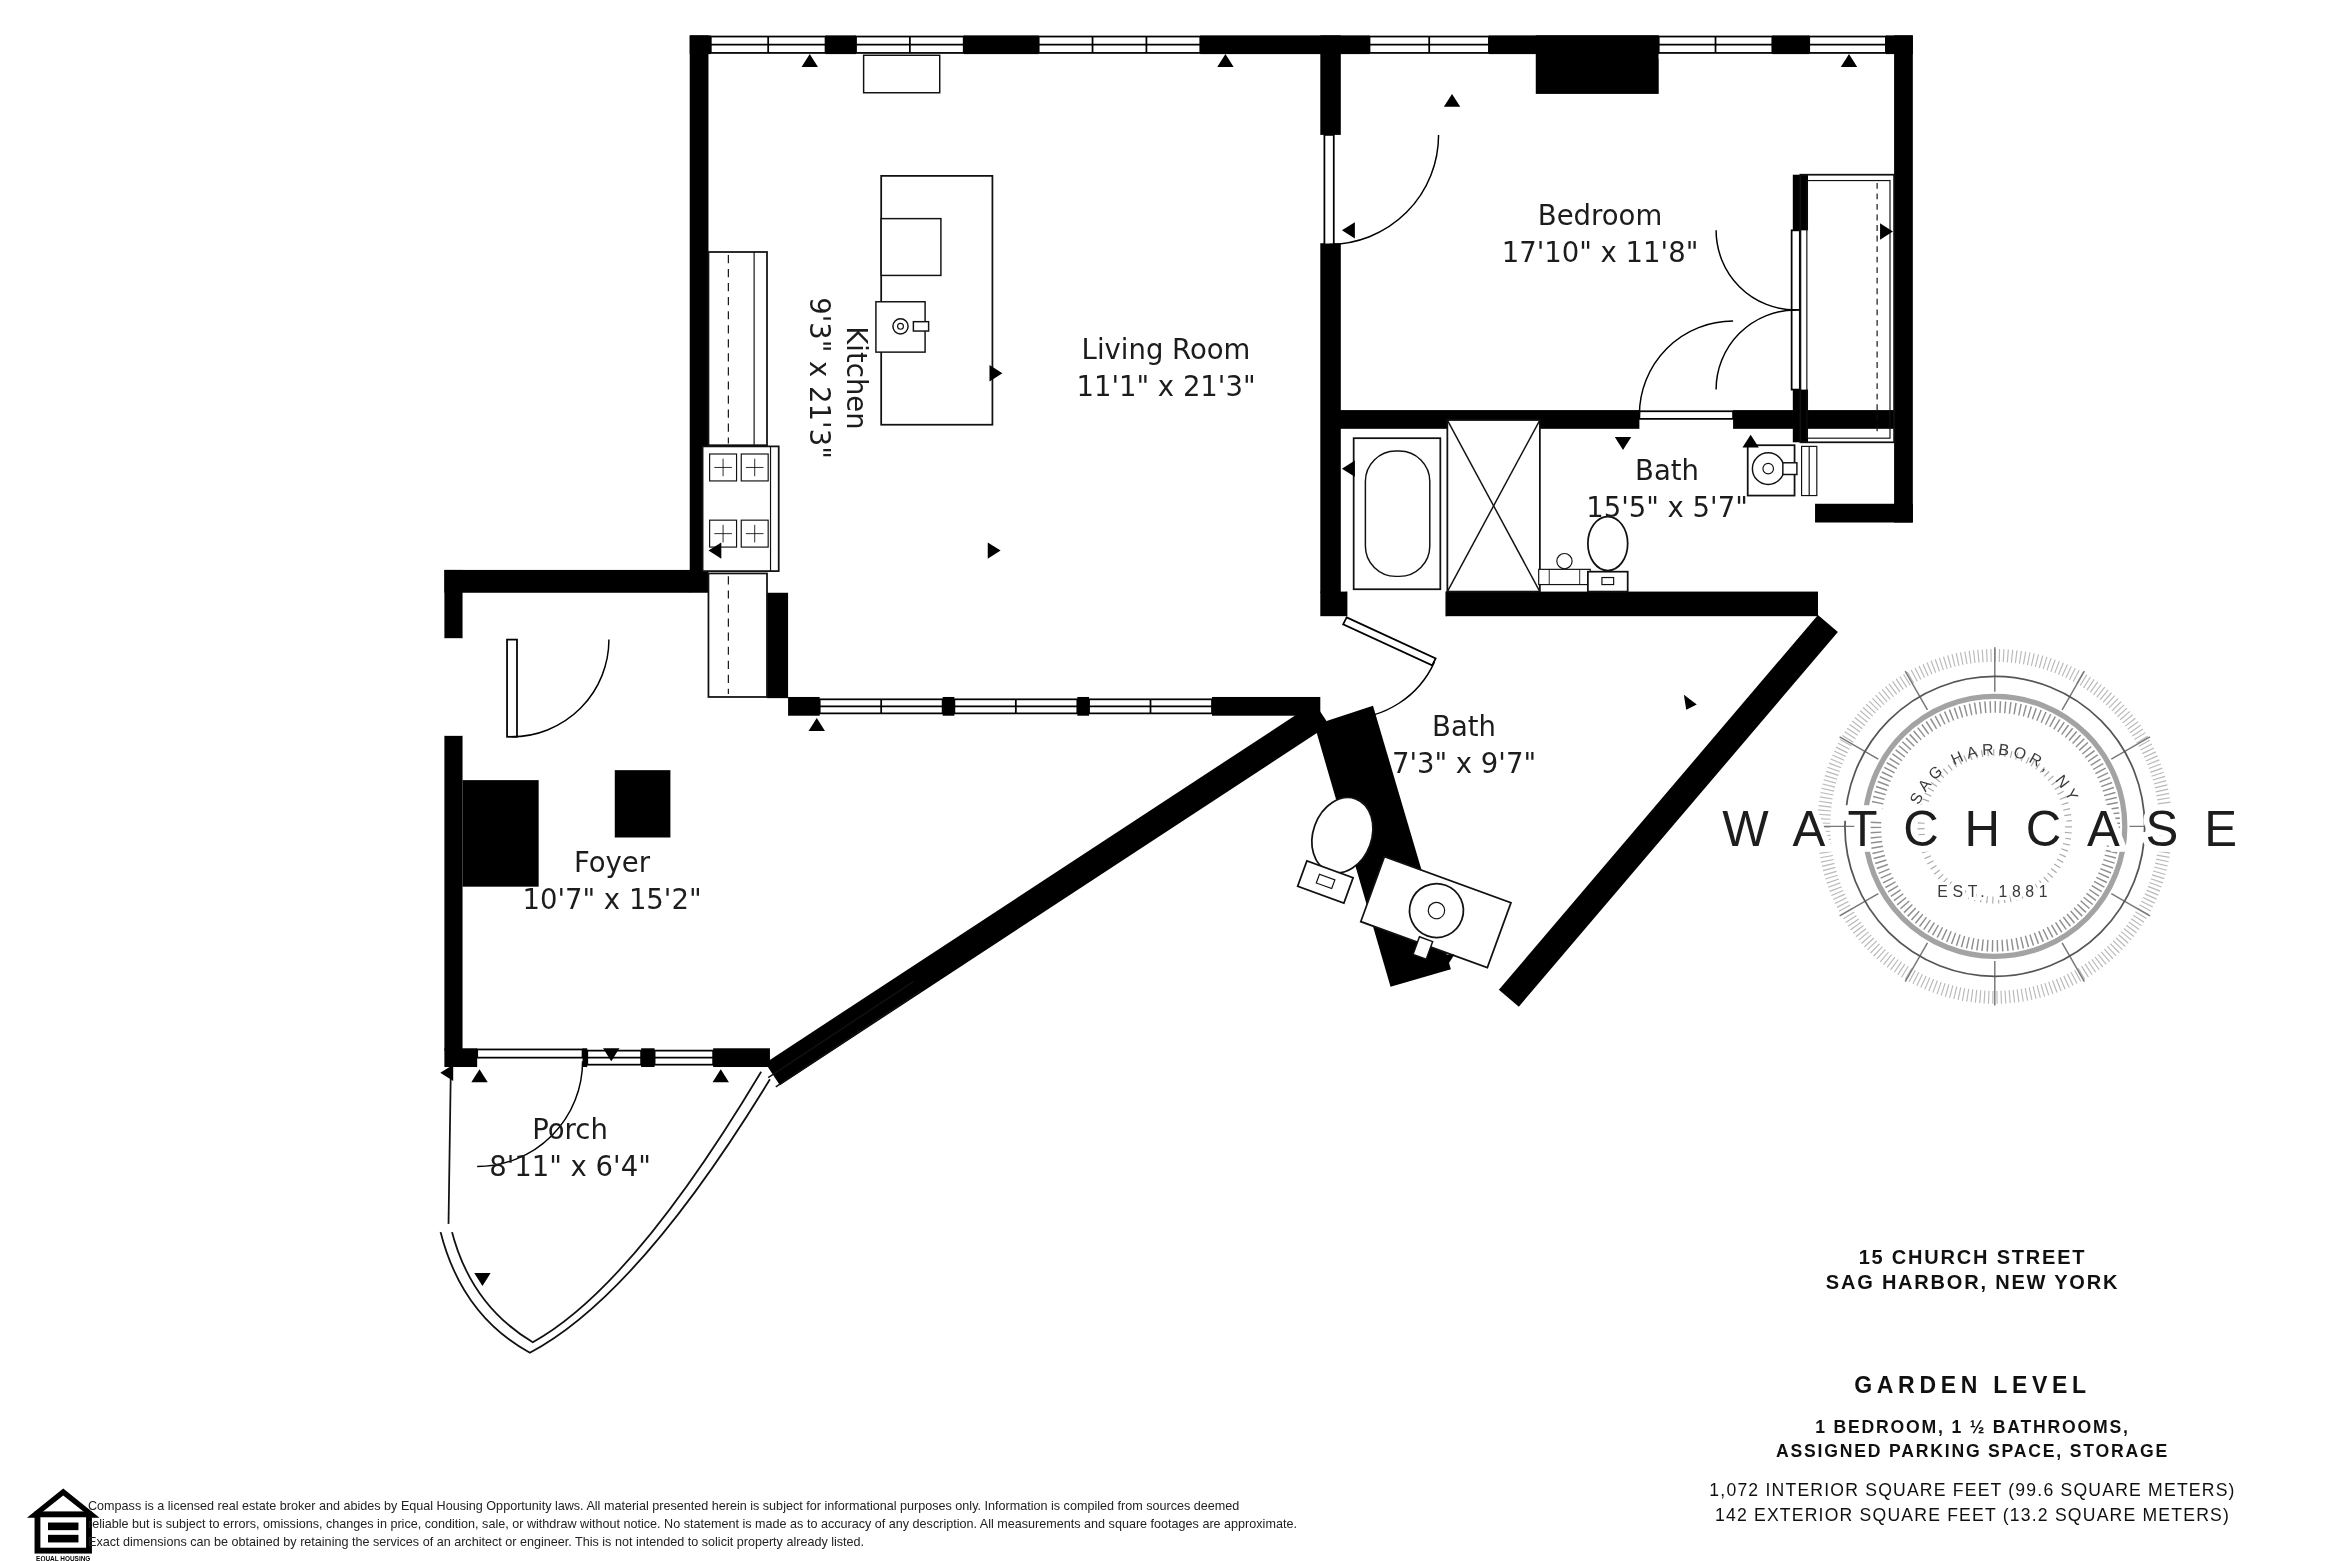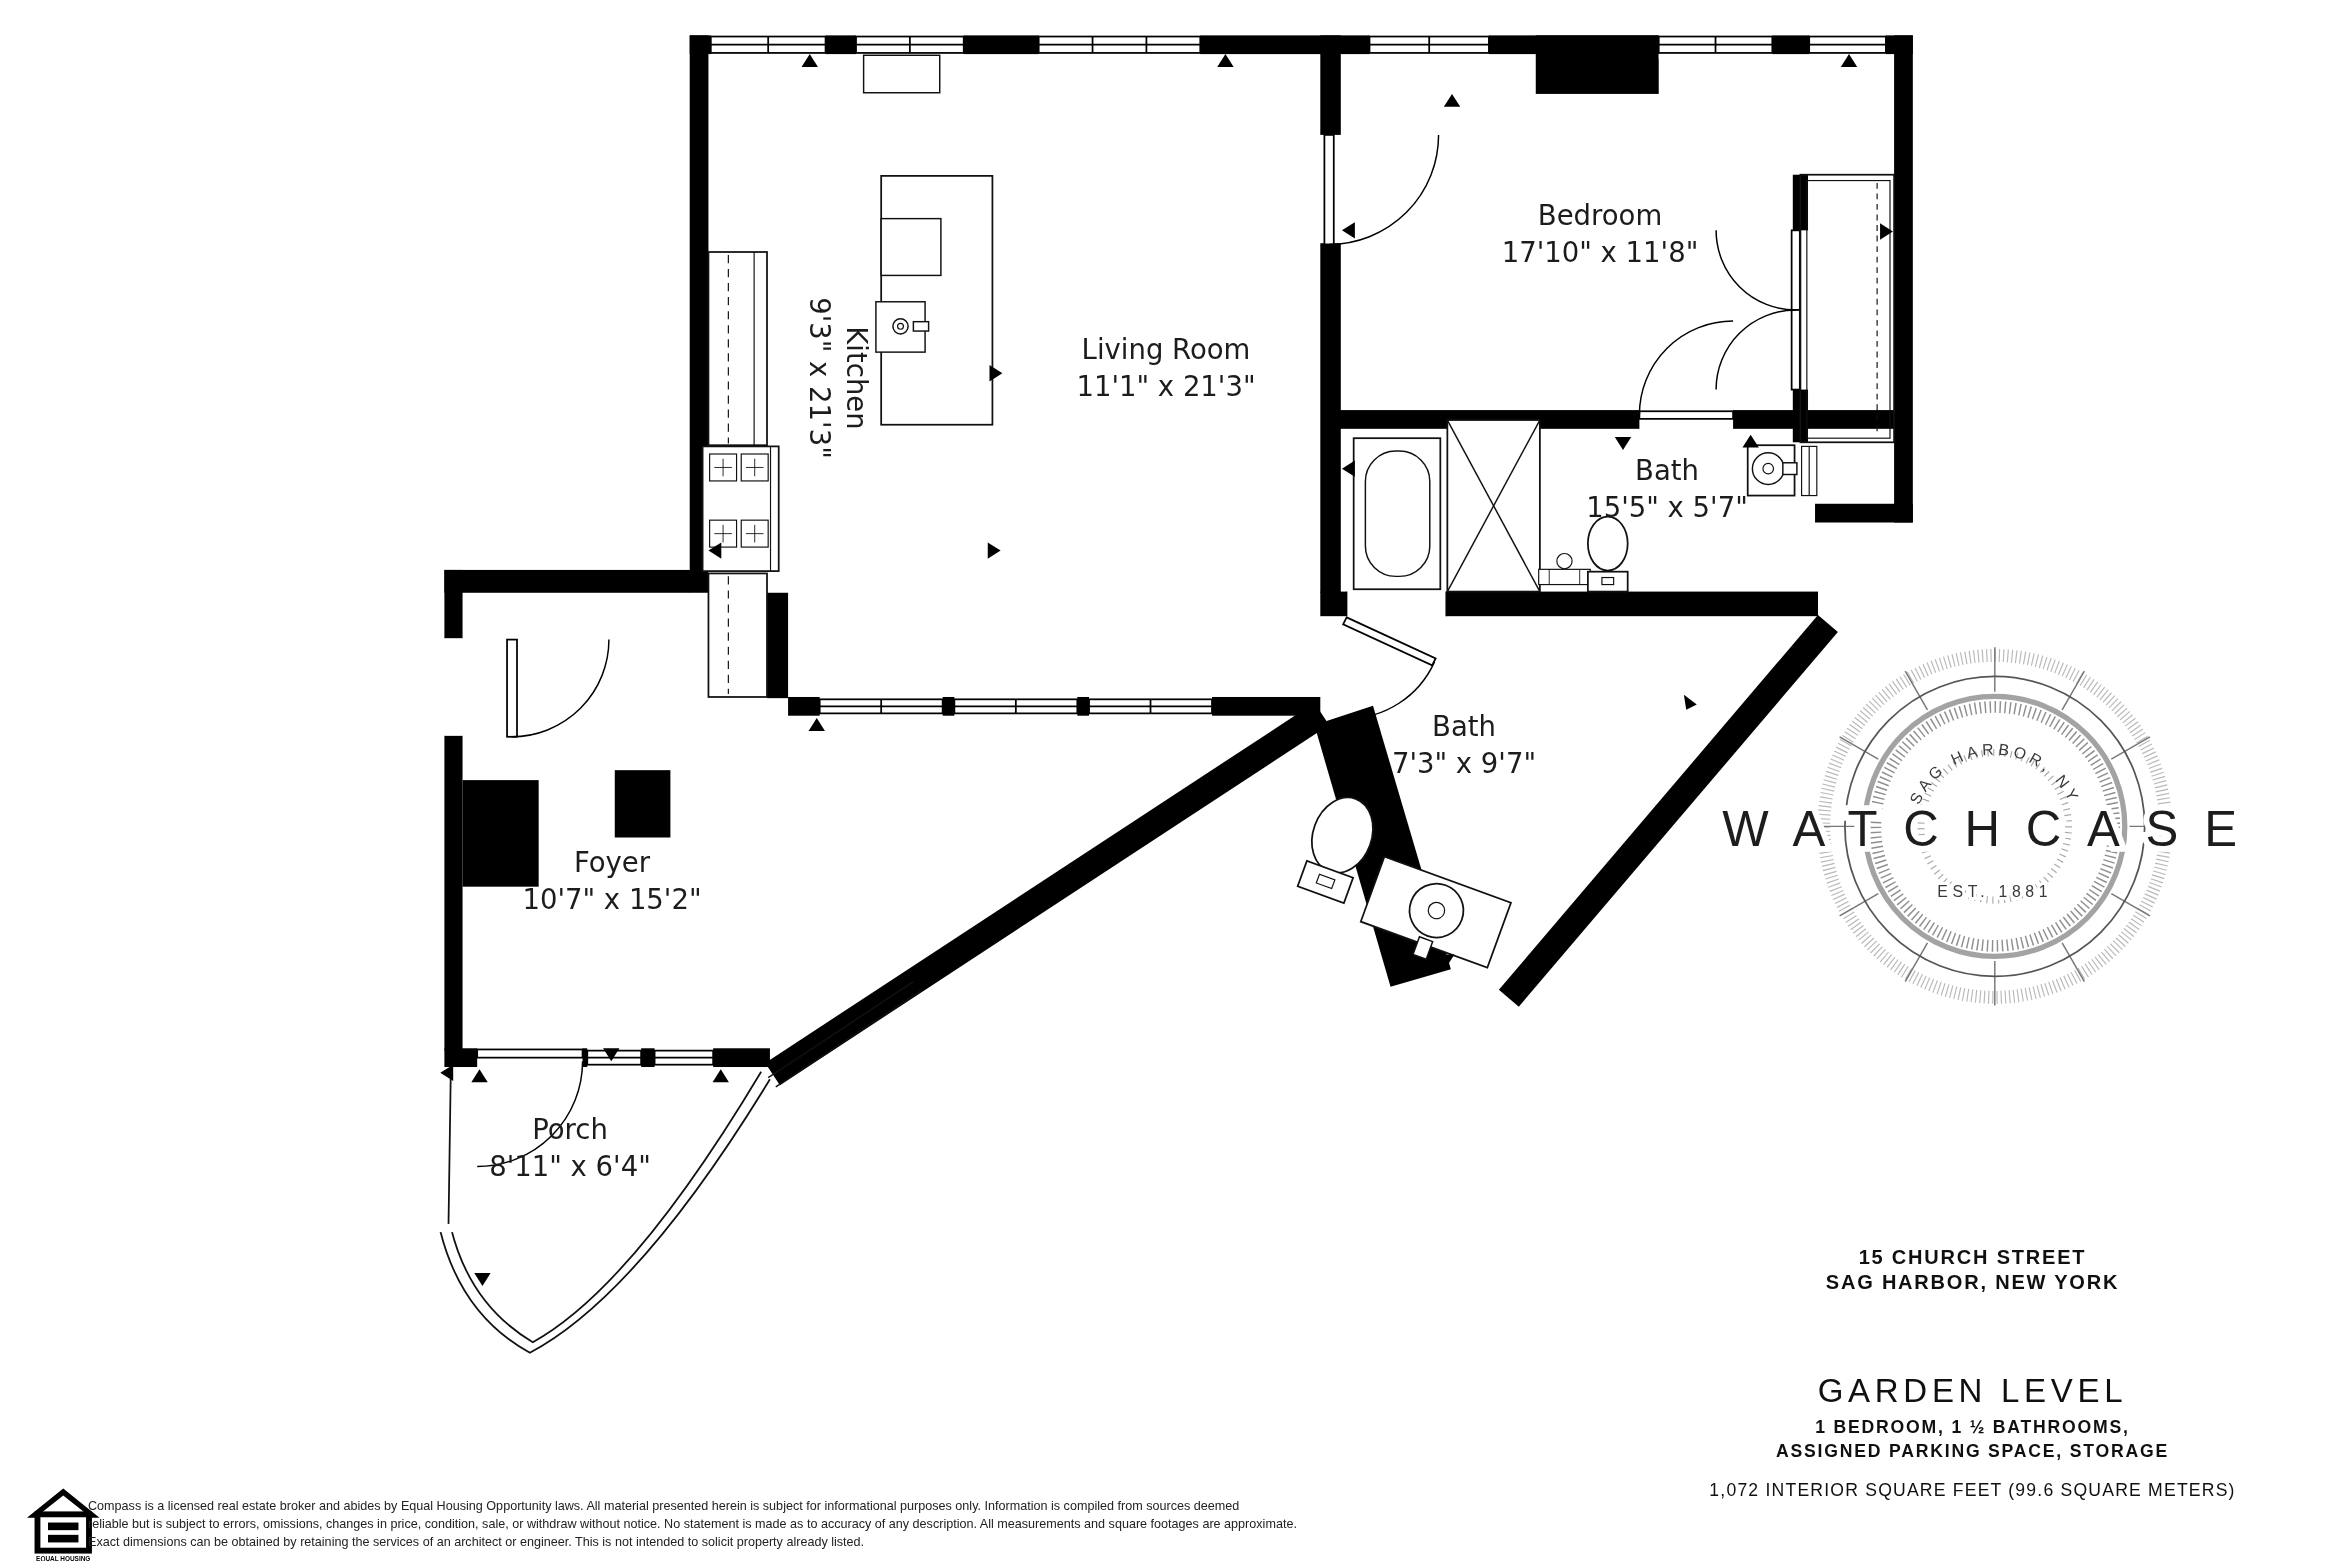--- a/index.html
+++ b/index.html
@@ -10,21 +10,21 @@
   
   .room-label{position:absolute;transform:translate(-50%,-50%);text-align:center;
               font-size:27.5px;line-height:37px;color:#1c1c1c;white-space:nowrap;}
   .room-label.rot{transform:translate(-50%,-50%) rotate(90deg);}
 
   
   .tline{position:absolute;left:1621px;width:703px;text-align:center;white-space:nowrap;
          font-family:"Liberation Sans",sans-serif;color:#101010;}
   .addr{font-size:20px;letter-spacing:1.8px;font-weight:700;}
   .unit{font-size:39px;letter-spacing:5.9px;font-weight:400;}
-  .level{font-size:33px;letter-spacing:4.7px;font-weight:400;}
+  .level{font-size:23px;letter-spacing:4.7px;font-weight:700;}
   .feat{font-size:17.6px;letter-spacing:1.8px;font-weight:700;}
   .area{font-size:17.6px;letter-spacing:1.2px;font-weight:400;}
 
   
   .disclaimer{position:absolute;left:88px;top:1497px;width:1546px;
               font-family:"Liberation Sans",sans-serif;font-size:12.6px;line-height:18px;color:#222;}
 </style>
 </head>
 <body>
 
@@ -316,20 +316,21 @@
   <div>Porch</div>
   <div>8'11" x 6'4"</div>
 </div>
 
 <div class="tline addr" style="top:1246px">15 CHURCH STREET</div>
 <div class="tline addr" style="top:1271px">SAG HARBOR, NEW YORK</div>
 <div class="tline level" style="top:1372px">GARDEN LEVEL</div>
 <div class="tline feat" style="top:1417px">1 BEDROOM, 1 ½ BATHROOMS,</div>
 <div class="tline feat" style="top:1441px">ASSIGNED PARKING SPACE, STORAGE</div>
 <div class="tline area" style="top:1480px">1,072 INTERIOR SQUARE FEET (99.6 SQUARE METERS)</div>
+<div class="tline area" style="top:1505px">142 EXTERIOR SQUARE FEET (13.2 SQUARE METERS)</div>
 
 <div class="disclaimer">
   <div>Compass is a licensed real estate broker and abides by Equal Housing Opportunity laws. All material presented herein is subject for informational purposes only. Information is compiled from sources deemed</div>
   <div>reliable but is subject to errors, omissions, changes in price, condition, sale, or withdra​w without notice. No statement is made as to accuracy of any description. All measurements and square footages are approximate.</div>
   <div>Exact dimensions can be obtained by retaining the services of an architect or engineer. This is not intended to solicit property already listed.</div>
 </div>
 
 </div>
 
 

